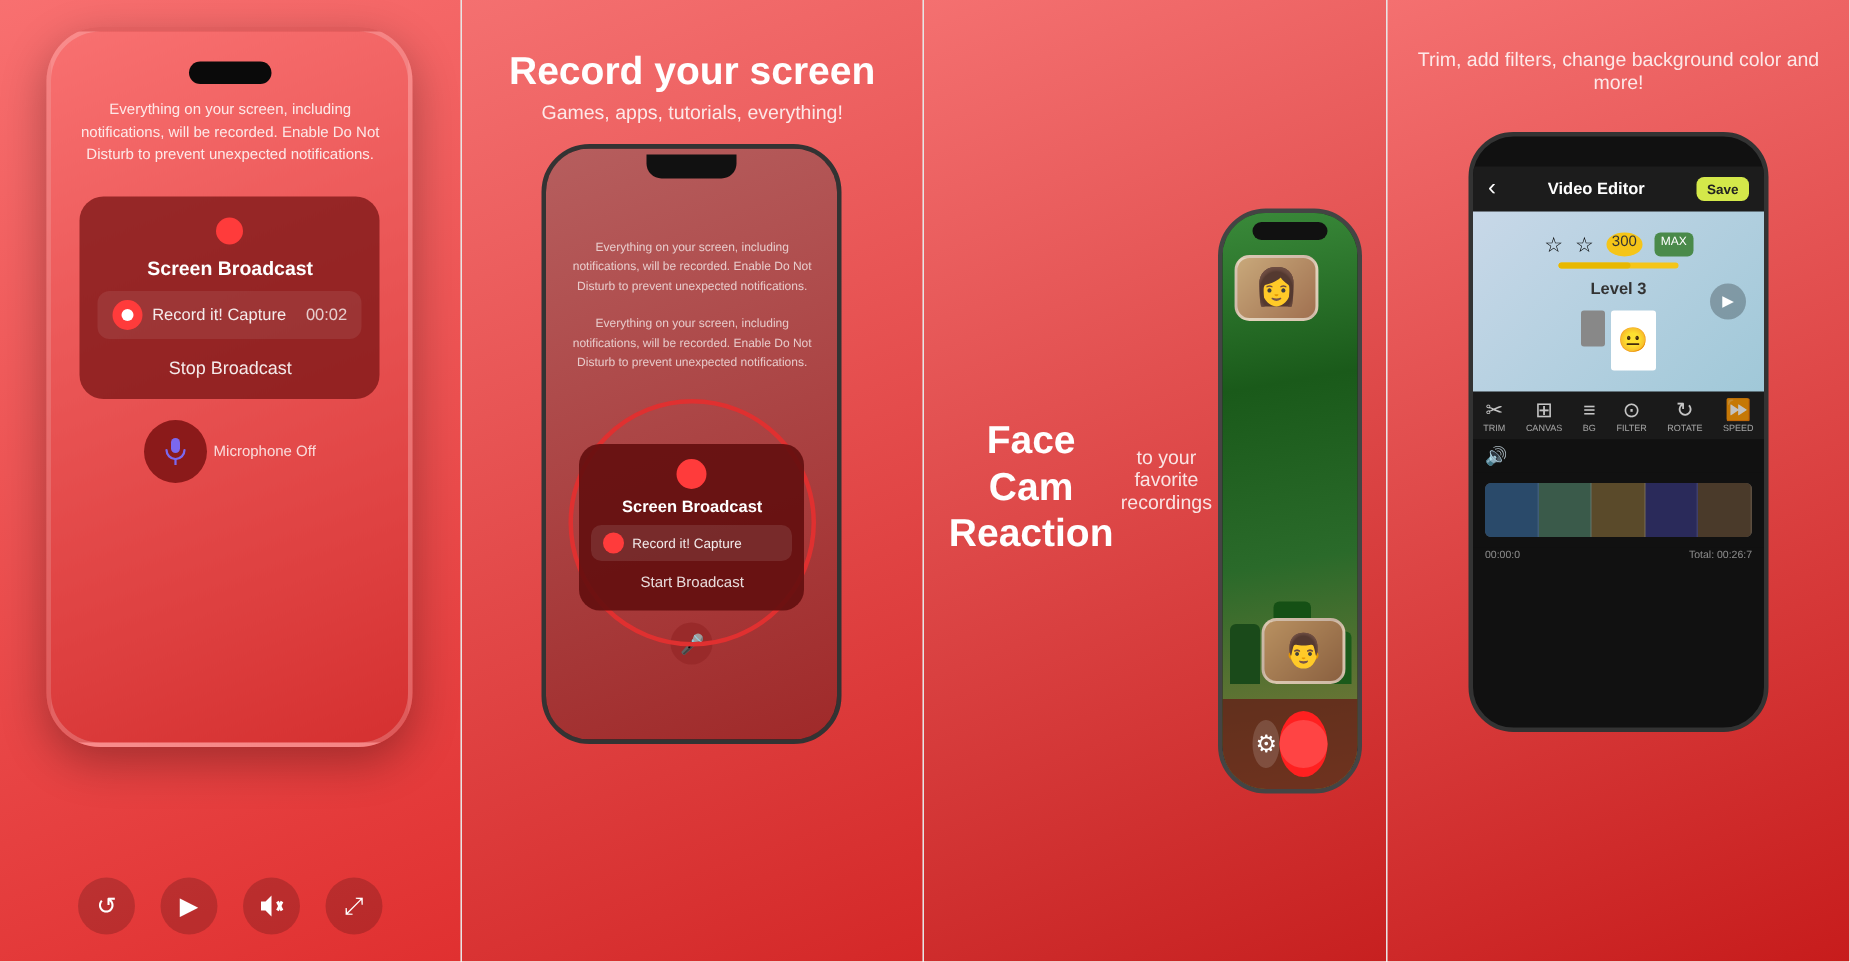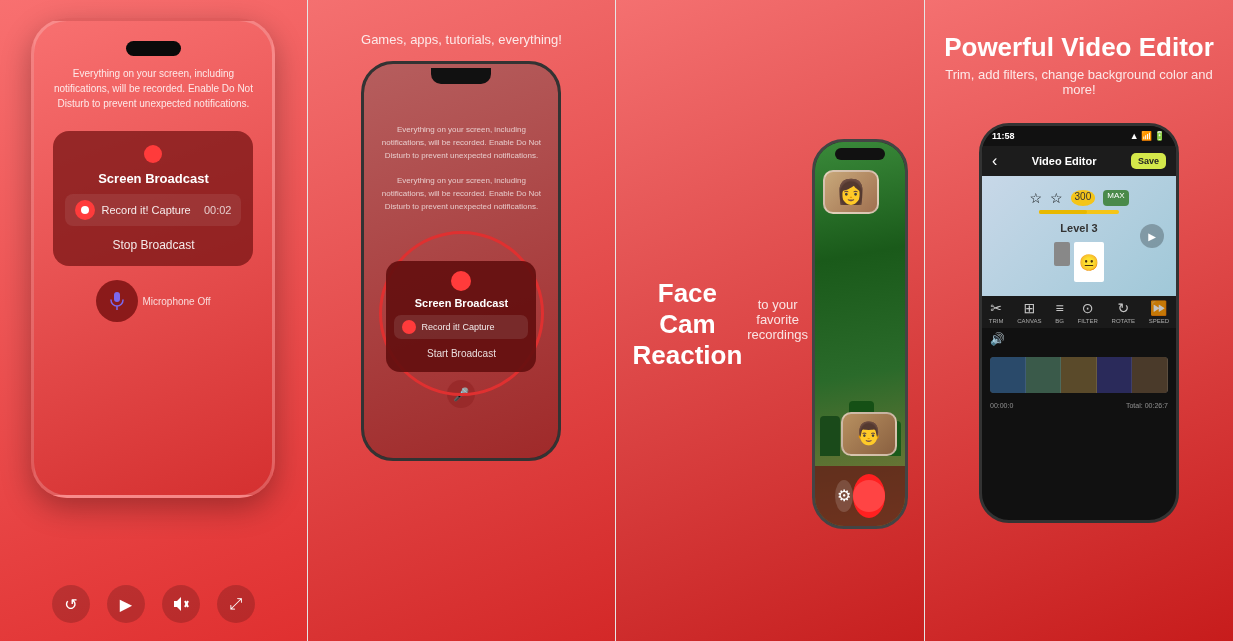--- a/index.html
+++ b/index.html
@@ -543,20 +543,21 @@
         <line x1="16" y1="6" x2="13" y2="12" stroke="white" stroke-width="2"></line>
       </svg>
     </div>
     <div class="bottom-icon">⤢</div>
   </div>
 </div>
 
 <div class="divider-line"></div>
 
 <div class="panel-2">
+  <h2 class="panel-title">Record your screen</h2>
   <p class="panel-subtitle">Games, apps, tutorials, everything!</p>
 
   <div class="phone-frame-2">
     <div class="phone-screen-bg"></div>
     <div class="phone-notch-2"></div>
     <div class="phone-screen-text">
       Everything on your screen, including<br>notifications, will be recorded. Enable Do Not<br>Disturb to prevent unexpected notifications.<br><br>Everything on your screen, including<br>notifications, will be recorded. Enable Do Not<br>Disturb to prevent unexpected notifications.
     </div>
     <div class="broadcast-overlay">
 
@@ -612,29 +613,24 @@
       </div>
     </div>
 
     <div style="position:absolute;top:6px;left:50%;transform:translateX(-50%);width:50px;height:12px;background:#111;border-radius:8px;z-index:5;"></div>
   </div>
 </div>
 
 <div class="divider-line"></div>
 
 <div class="panel-4">
-  <h2 class="panel-title">Powerful Video Editor</h2>
   <p class="panel-subtitle">Trim, add filters, change background color and more!</p>
 
   <div class="phone-frame-4">
 
-    <div class="ve-status-bar">
-      <span class="ve-time">11:58</span>
-      <span style="color:#fff;font-size:9px;">▲ 📶 🔋</span>
-    </div>
 
     <div class="ve-nav">
       <span class="ve-back">‹</span>
       <span class="ve-title">Video Editor</span>
       <span class="ve-save">Save</span>
     </div>
 
     <div class="ve-preview">
       <div style="display:flex;flex-direction:column;align-items:center;gap:4px;">
         <div style="display:flex;gap:8px;font-size:14px;">

